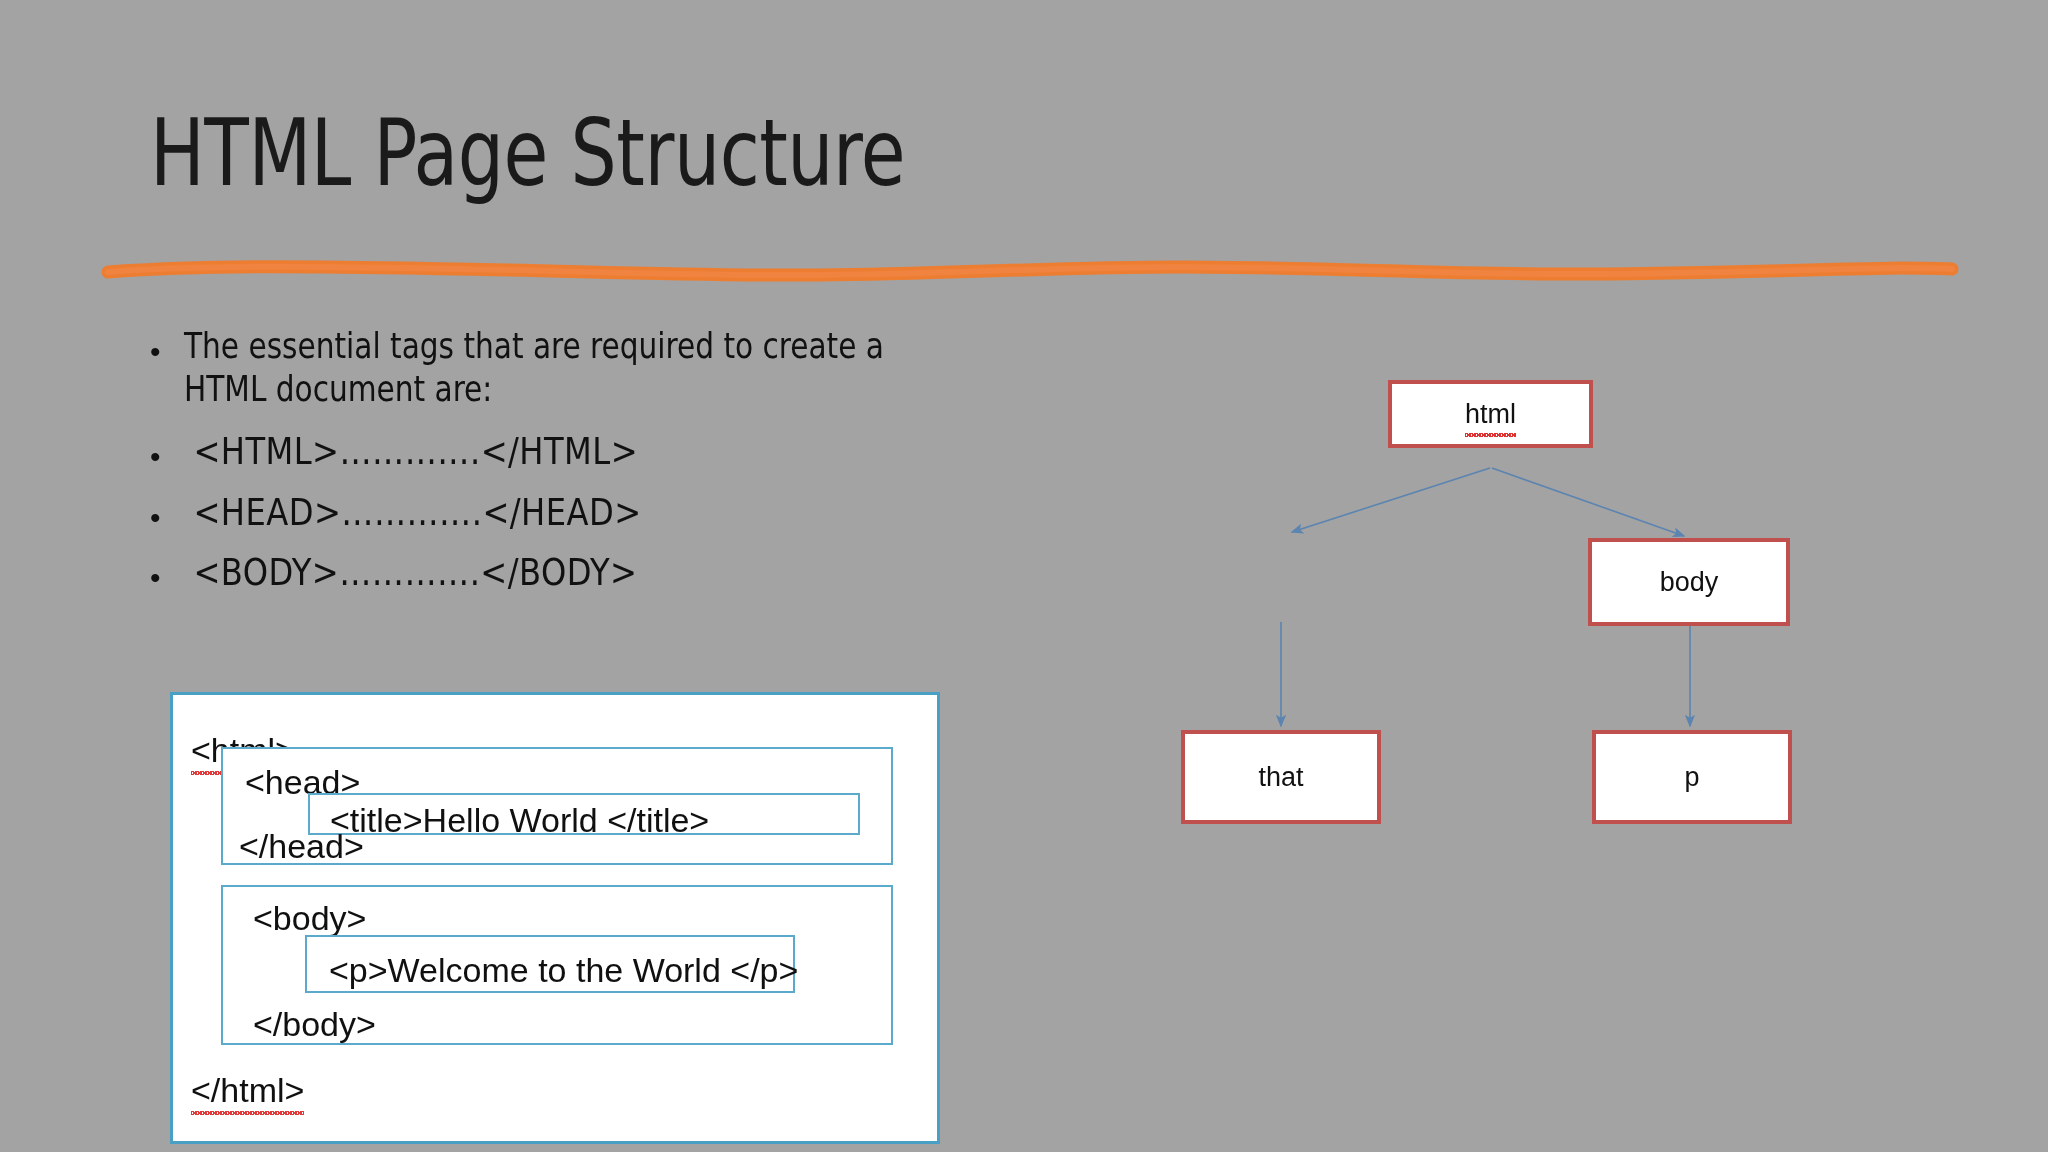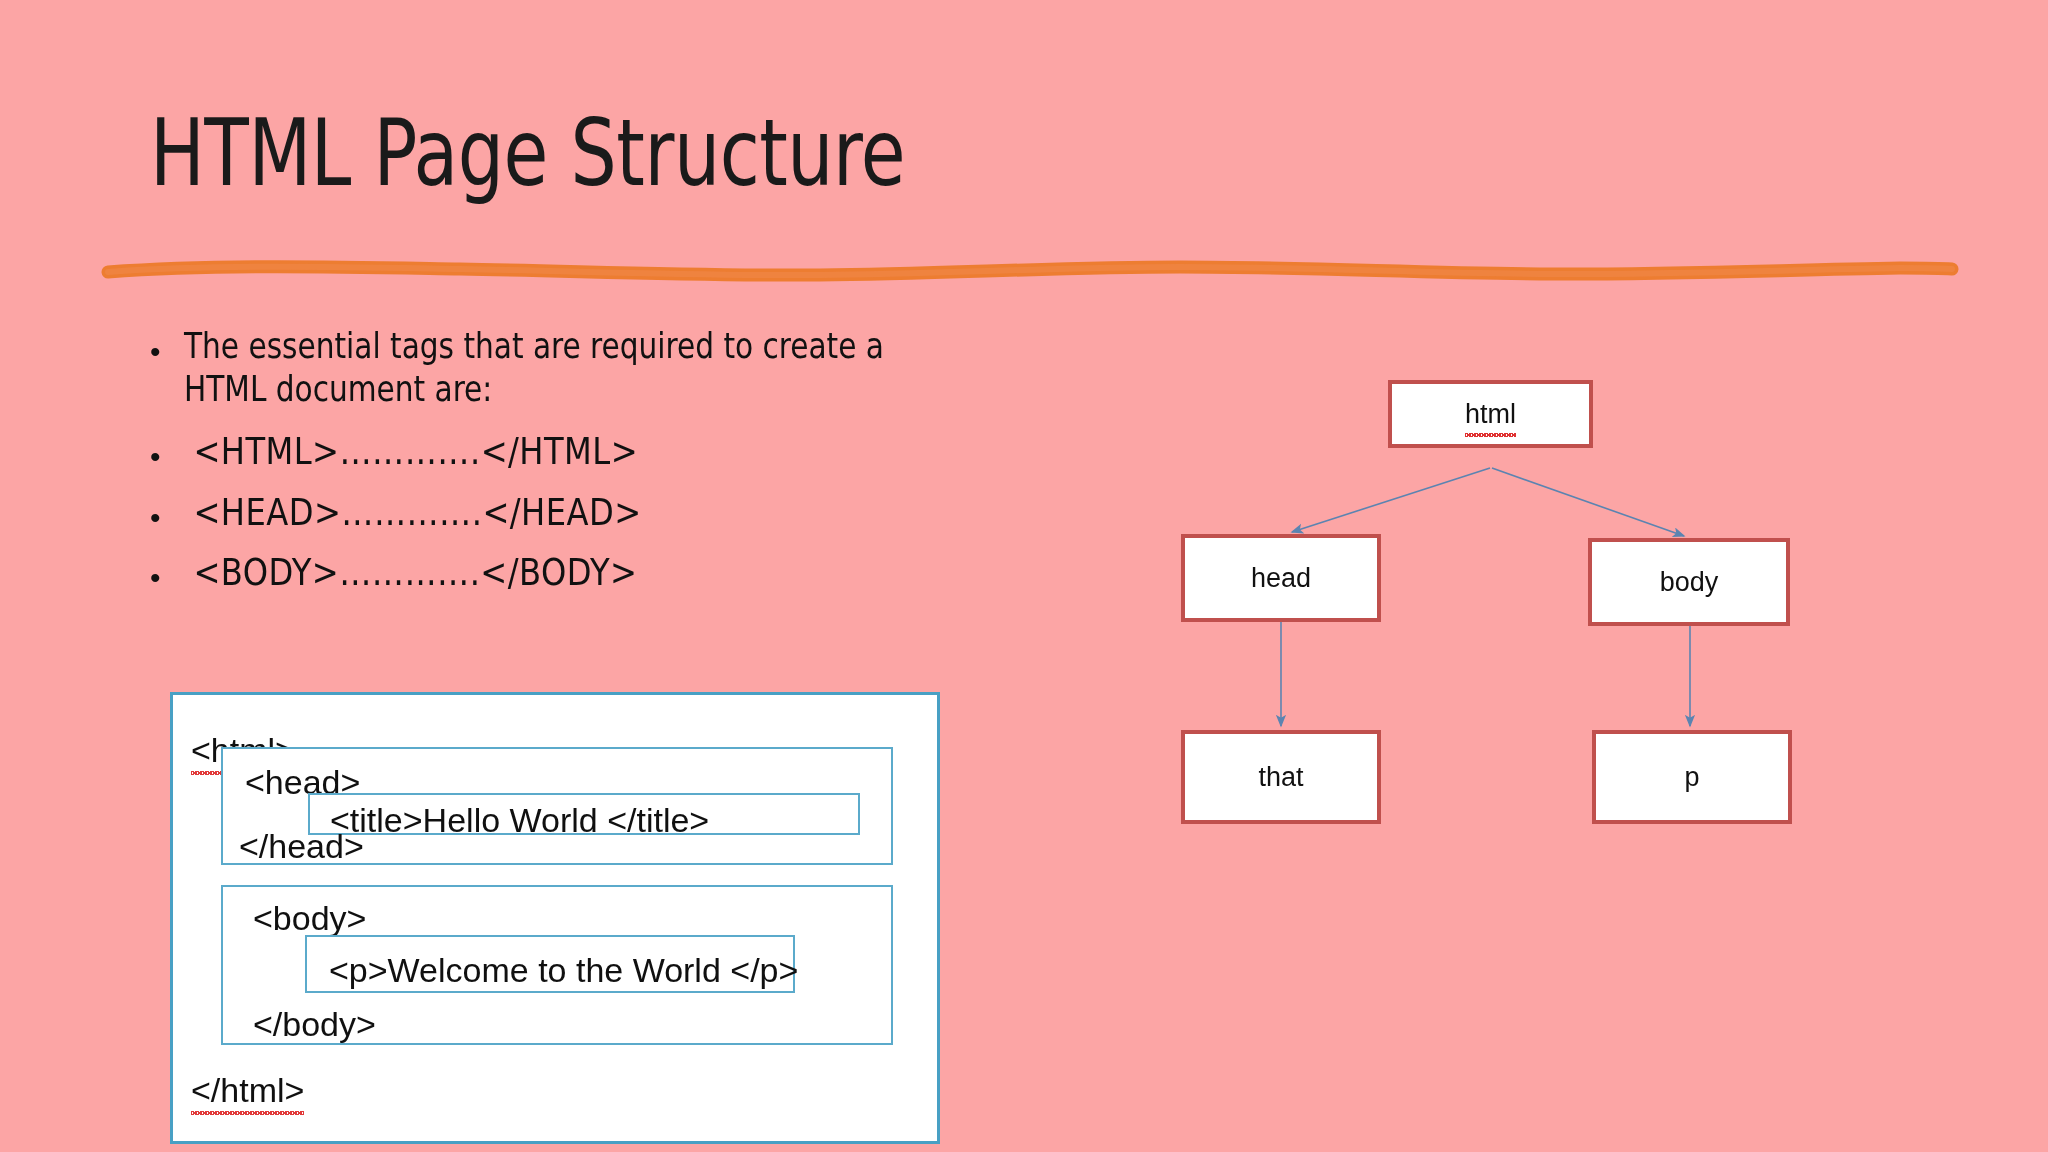--- a/index.html
+++ b/index.html
@@ -12,21 +12,21 @@
     height: 1152px;
     position: relative;
     overflow: hidden;
     font-family: "Liberation Sans", sans-serif;
     -webkit-font-smoothing: antialiased;
   }
 
   .slide {
     position: absolute;
     inset: 0;
-    background: #fca5a5;
+    background: #a3a3a3;
   }
 
   
   #slide-title {
     position: absolute;
     left: 150px;
     top: 108px;
     font-family: "DejaVu Sans Condensed", "Liberation Sans Narrow", "Liberation Sans", sans-serif;
     font-size: 92px;
     font-weight: 400;
@@ -302,23 +302,20 @@
 
       <line x1="131" y1="242" x2="131" y2="346" stroke="#5B84B1" stroke-width="1.6" marker-end="url(#arrowhead)"></line>
 
       <line x1="540" y1="246" x2="540" y2="346" stroke="#5B84B1" stroke-width="1.6" marker-end="url(#arrowhead)"></line>
     </svg>
 
     <div class="tree-node" id="node-html">
       <span class="node-label spell">html</span>
     </div>
 
-    <div class="tree-node" id="node-head">
-      <span class="node-label">head</span>
-    </div>
 
     <div class="tree-node" id="node-body">
       <span class="node-label">body</span>
     </div>
 
     <div class="tree-node" id="node-title">
       <span class="node-label">that</span>
     </div>
 
     <div class="tree-node" id="node-p">

